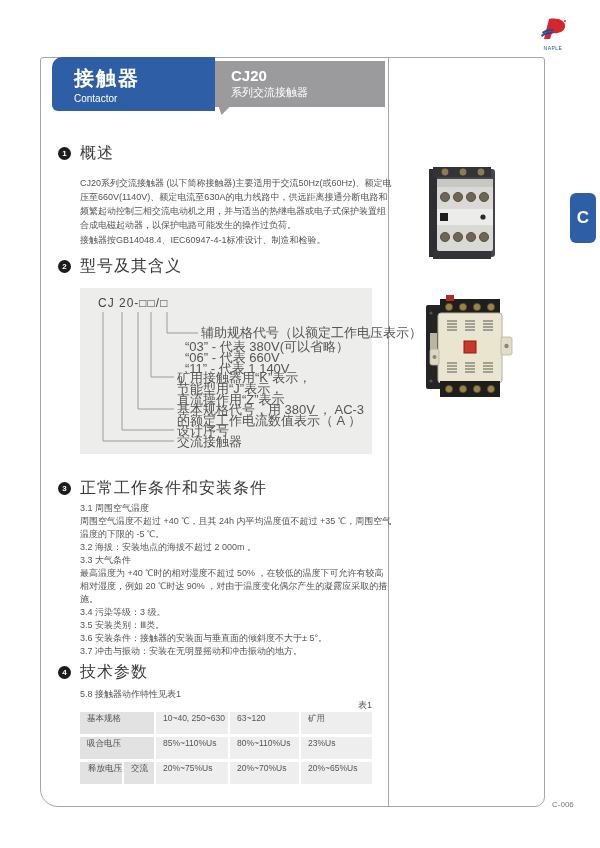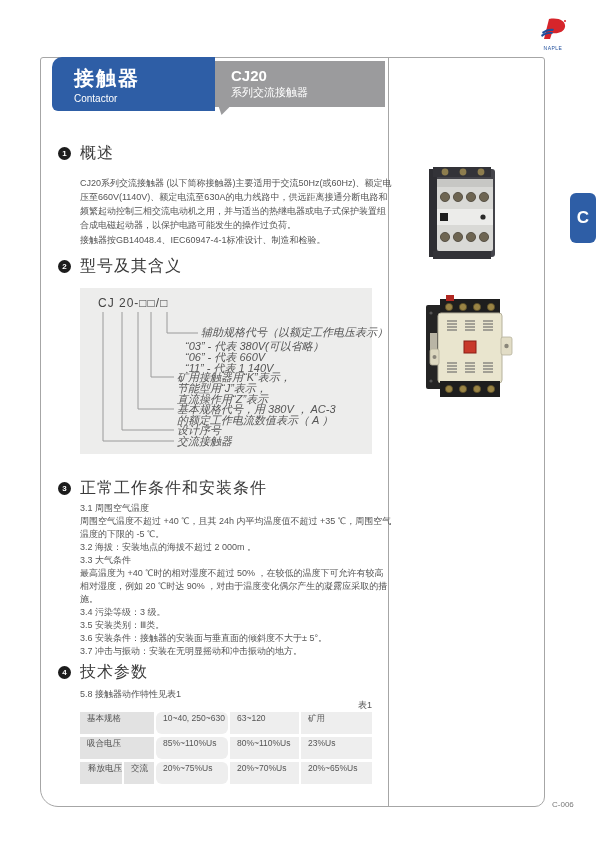--- a/index.html
+++ b/index.html
@@ -42,31 +42,31 @@
                 flex:0 0 13px; }
   .sec-title { margin-left:9px; font-size:16px; color:#3a3a3a; letter-spacing:1px; }
 
   .body-text { font-size:9px; line-height:14px; color:#555; }
   .cond-text { font-size:9px; line-height:13px; color:#555; }
 
   
   .diagram { position:absolute; left:80px; top:288px; width:292px; height:166px; background:#ededec; }
   .diagram .code { position:absolute; left:18px; top:8px; font-size:12px; color:#444; letter-spacing:1px;text-align:center; }
   .diagram svg.lines { position:absolute; left:0; top:0; }
-  .dlabel { position:absolute; font-size:11px; line-height:11px; color:#555; white-space:nowrap;font-style:italic; }
+  .dlabel { position:absolute; font-size:13px; line-height:11px; color:#555; white-space:nowrap; }
 
   
   .tbl-caption { position:absolute; left:80px; top:699px; width:292px; text-align:right;
                  font-size:9px; color:#555; }
   .dtable { position:absolute; left:80px; top:712px; width:292px; font-size:8.5px; color:#555; }
   .trow { display:flex; margin-bottom:3px; }
   .tcell { height:22px; line-height:13px; padding-left:7px; margin-right:2px; background:#eeeeee; white-space:nowrap; overflow:hidden; }
   .tcell.lab { background:#e2e2e2; }
   .w-lab { width:74px; } .w-lab1 { width:42px; margin-right:2px;text-align:right; } .w-lab2 { width:30px; }
-  .w-c1 { width:72px;border-radius:6px; } .w-c2 { width:69px; } .w-c3 { width:71px; margin-right:0; }
+  .w-c1 { width:72px; } .w-c2 { width:69px; } .w-c3 { width:71px; margin-right:0; }
 
   .page-num { position:absolute; left:552px; top:800px; font-size:8px; color:#777; }
 
   .prod-img { position:absolute; }
 </style>
 </head>
 <body>
 
 <div class="page">
 

